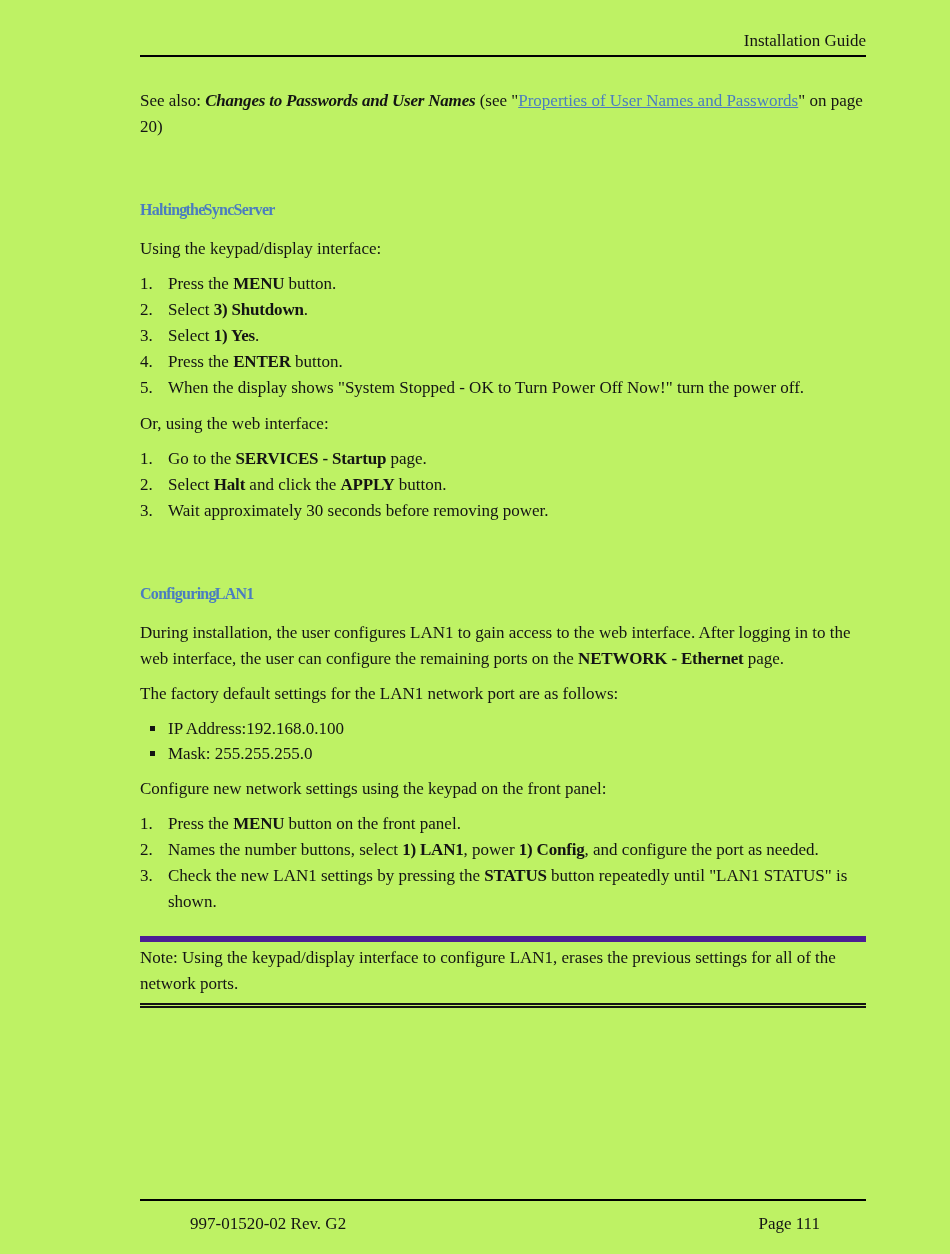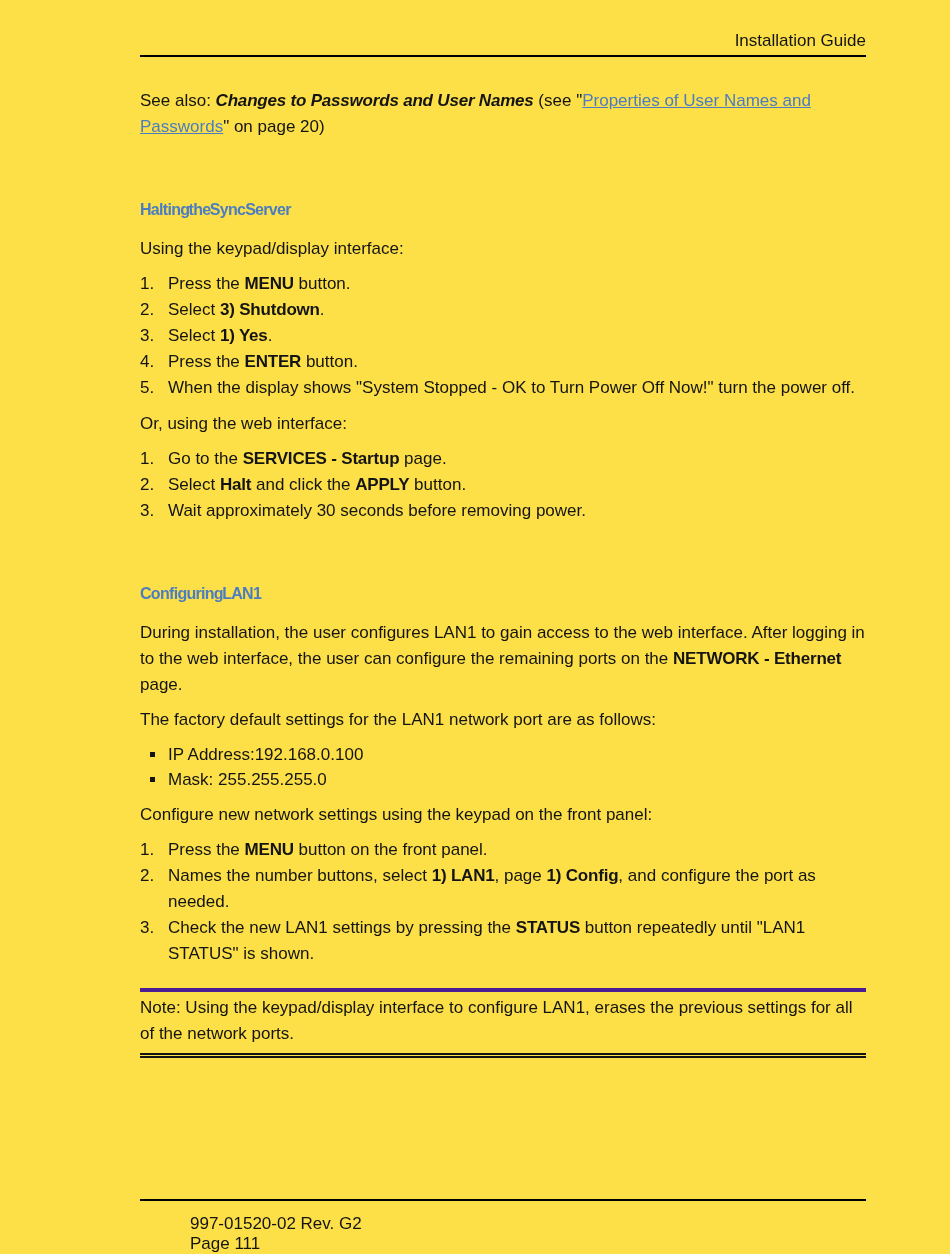--- a/index.html
+++ b/index.html
@@ -1,21 +1,21 @@
 <!DOCTYPE html>
 <html><head>
 <meta charset="utf-8">
 <style>
   html, body { margin: 0; padding: 0; background: #ffffff; }
   .page {
     position: relative;
     width: 950px;
     height: 1254px;
-    background: #fde047;
-    font-family: Liberation Sans, sans-serif;
+    background: #bef264;
+    font-family: Liberation Serif, serif;
     color: #141414;
     overflow: hidden;
   }
 
   
   .header { position: absolute; top: 0; left: 140px; right: 84px; }
   .header-title {
     text-align: right;
     font-size: 17px;
     line-height: 20px;
@@ -65,35 +65,34 @@
     position: absolute;
     left: 10px;
     top: 10px;
     width: 5px;
     height: 5px;
     background: #141414;
   }
 
   
   .note {
-    border-top: 4px solid #4c1d95;
+    border-top: 6px solid #4c1d95;
     border-bottom: 5px double #141414;
     padding: 3px 0 6px 0;
     margin: 21px 0 9px 0;
   }
 
   
   .footer { position: absolute; left: 140px; right: 84px; top: 1199px; }
   .footer-rule { border-bottom: 2px solid #000; }
   .footer-row {
     display: flex;
     justify-content: space-between;
     padding: 13px 46px 0 50px;
     font-size: 17px;
-    flex-direction: column;
   }
 </style>
 </head>
 <body>
 
 <div class="page">
 
   <div class="header">
     <div class="header-title">Installation Guide</div>
     <div class="header-rule"></div>
@@ -159,21 +158,21 @@
 
     <p class="para">Configure new network settings using the keypad on the front panel:</p>
 
     <ol class="steps">
       <li>
         <span class="step-num">1.</span>
         <span class="step-text"><span class="">Press the </span><span class="b ">MENU</span><span class=""> button on the front panel.</span></span>
       </li>
       <li>
         <span class="step-num">2.</span>
-        <span class="step-text"><span class="">Names the number buttons, select </span><span class="b ">1) LAN1</span><span class="">, page </span><span class="b ">1) Config</span><span class="">, and configure the port as needed.</span></span>
+        <span class="step-text"><span class="">Names the number buttons, select </span><span class="b ">1) LAN1</span><span class="">, power </span><span class="b ">1) Config</span><span class="">, and configure the port as needed.</span></span>
       </li>
       <li>
         <span class="step-num">3.</span>
         <span class="step-text"><span class="">Check the new LAN1 settings by pressing the </span><span class="b ">STATUS</span><span class=""> button repeatedly until "LAN1 STATUS" is shown.</span></span>
       </li>
     </ol>
 
     <div class="note">Note: Using the keypad/display interface to configure LAN1, erases the previous settings for all of the network ports.</div>
 
 

